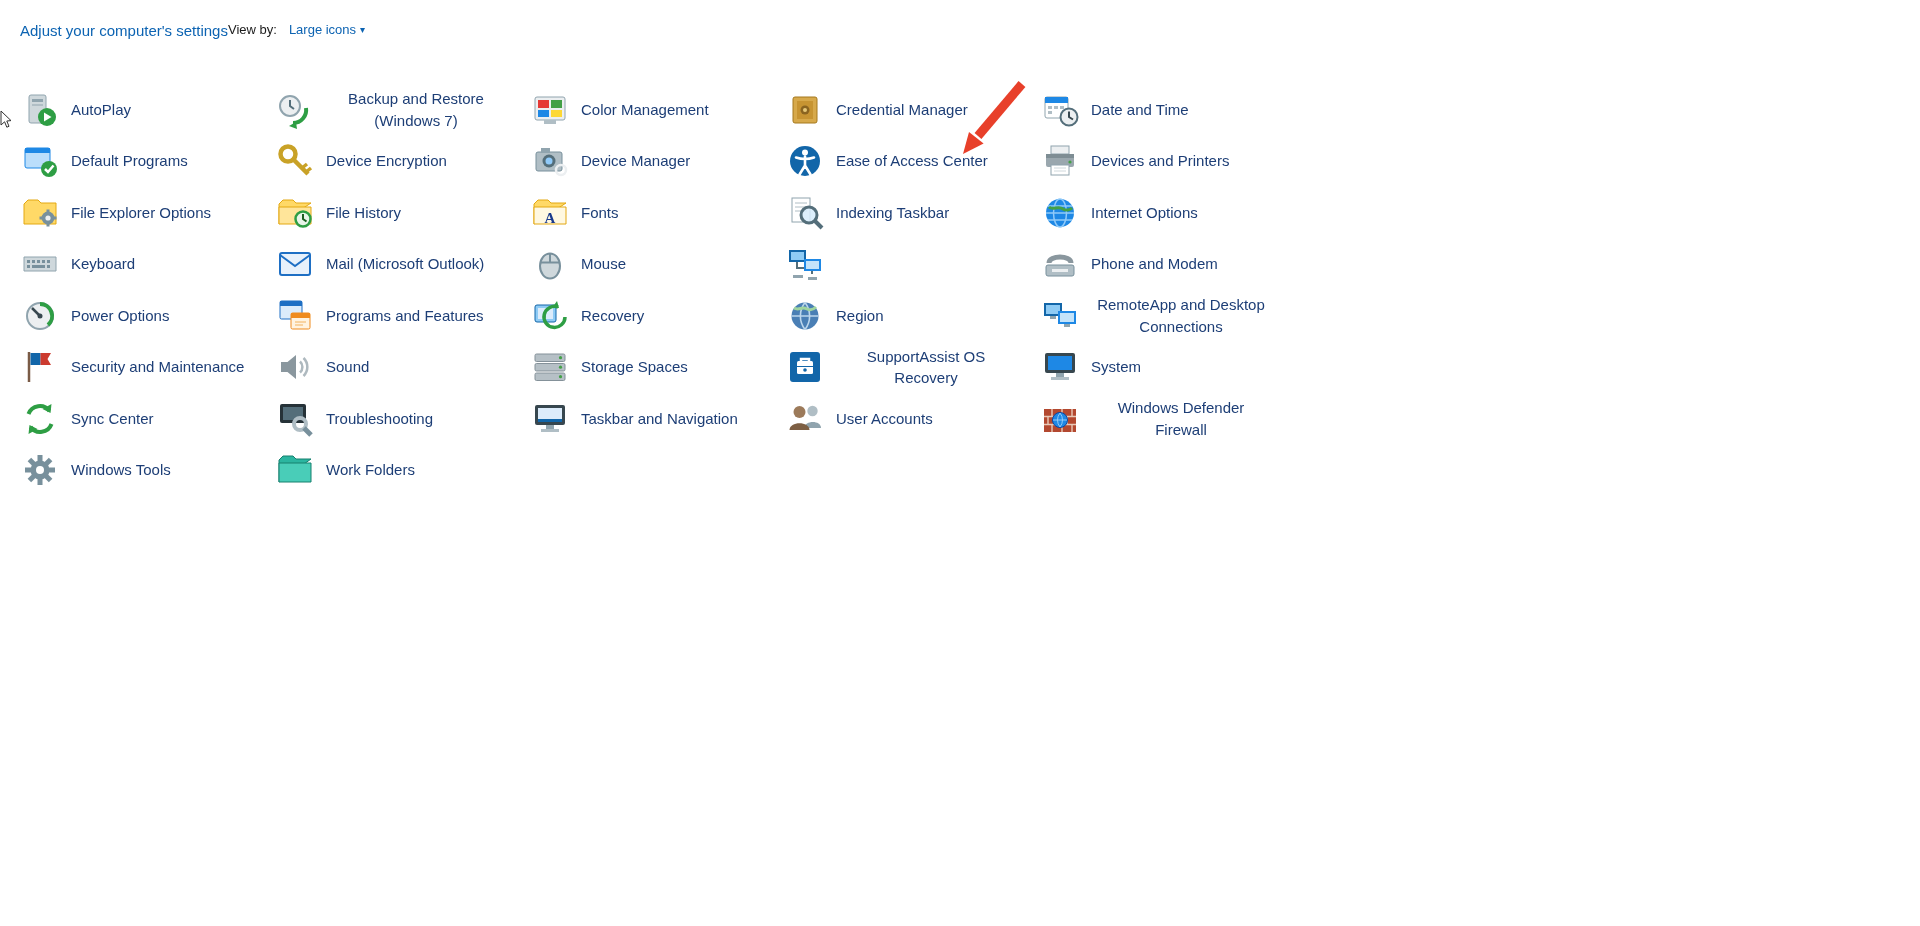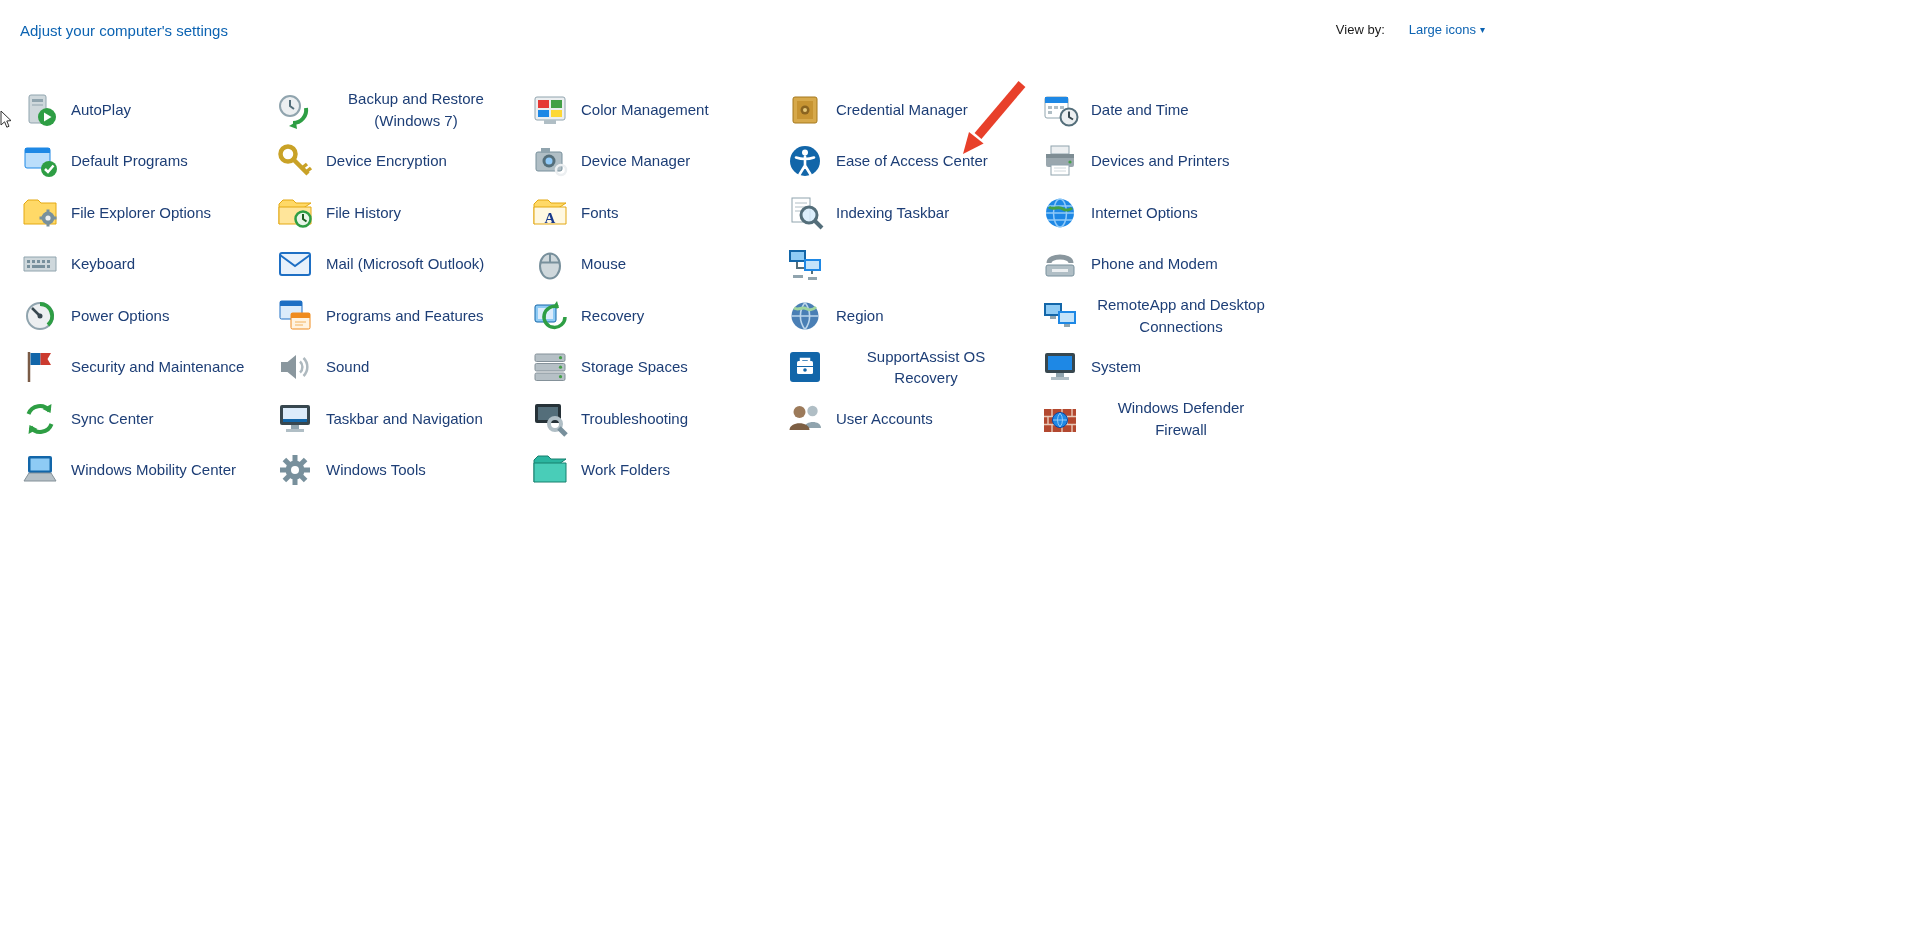--- a/index.html
+++ b/index.html
@@ -1,23 +1,23 @@
 <!DOCTYPE html>
 <html><head>
 <meta charset="utf-8">
 <style>
   * { margin:0; padding:0; box-sizing:border-box; }
   html,body { width:1920px; height:926px; background:#ffffff; overflow:hidden;
               font-family:"Liberation Sans", sans-serif; }
   .window { position:relative; width:1505px; height:926px; background:#fff; }
 
-  .header { display:flex; justify-content:space-between; align-items:flex-start;
+  .header { display:flex; align-items:flex-start;
             padding:22px 20px 0 20px; }
   .page-title { font-size:15px; color:#0c63b2; }
-  .view-by { font-size:13px; color:#1a1a1a; display:flex; align-items:center; gap:24px; }
+  .view-by { font-size:13px; color:#1a1a1a; display:flex; align-items:center; gap:12px; }
   .view-by .vb-link { color:#0c63b2; cursor:pointer; display:flex; align-items:center; gap:4px; }
   .view-by .caret { font-size:10px; color:#0c63b2; }
 
   .grid { margin:45px 0 0 20px; display:grid;
           grid-template-columns:repeat(5, 255px); grid-auto-rows:51.5px;text-align:center; }
   .item { display:flex; align-items:center; gap:11px; cursor:pointer; padding-right:8px; }
   .item .icon { width:40px; height:40px; flex:0 0 40px; display:block; }
   .item .label { font-size:15px; color:#1d3e76; line-height:1.45; max-width:180px; }
 
   .annot-arrow { position:absolute; left:938px; top:76px; width:100px; height:92px;
@@ -333,62 +333,54 @@
         <span class="icon"><svg viewBox="0 0 40 40" width="40" height="40">
             <path d="M8.5 15a12 12 0 0 1 21-3" stroke="#2e9e44" stroke-width="4" fill="none"></path>
             <path d="M31.5 5l-1 9-8-4z" fill="#2e9e44"></path>
             <path d="M31.5 25a12 12 0 0 1-21 3" stroke="#2e9e44" stroke-width="4" fill="none"></path>
             <path d="M8.5 35l1-9 8 4z" fill="#2e9e44"></path>
           </svg></span>
         <span class="label">Sync Center</span>
       </div>
       <div class="item">
         <span class="icon"><svg viewBox="0 0 40 40" width="40" height="40">
+            <rect x="5" y="5" width="26" height="19" rx="2" fill="#263238"></rect>
+            <rect x="8" y="8" width="20" height="13" fill="#546e7a"></rect>
+            <circle cx="25" cy="25" r="6" fill="none" stroke="#b0bec5" stroke-width="4"></circle>
+            <path d="M29 29l7 7" stroke="#78909c" stroke-width="5"></path>
+          </svg></span>
+        <span class="label">Troubleshooting</span>
+      </div>
+      <div class="item">
+        <span class="icon"><svg viewBox="0 0 40 40" width="40" height="40">
             <rect x="5" y="6" width="30" height="20" rx="2" fill="#37474f"></rect>
             <rect x="8" y="9" width="24" height="11" fill="#dcecfb"></rect>
             <rect x="8" y="20" width="24" height="3" fill="#1266a9"></rect>
             <rect x="16" y="26" width="8" height="4" fill="#90a4ae"></rect>
             <rect x="11" y="30" width="18" height="3" fill="#b0bec5"></rect>
           </svg></span>
         <span class="label">Taskbar and Navigation</span>
       </div>
       <div class="item">
         <span class="icon"><svg viewBox="0 0 40 40" width="40" height="40">
-            <rect x="5" y="5" width="26" height="19" rx="2" fill="#263238"></rect>
-            <rect x="8" y="8" width="20" height="13" fill="#546e7a"></rect>
-            <circle cx="25" cy="25" r="6" fill="none" stroke="#b0bec5" stroke-width="4"></circle>
-            <path d="M29 29l7 7" stroke="#78909c" stroke-width="5"></path>
-          </svg></span>
-        <span class="label">Troubleshooting</span>
-      </div>
-      <div class="item">
-        <span class="icon"><svg viewBox="0 0 40 40" width="40" height="40">
             <circle cx="27.5" cy="12" r="5.2" fill="#b0bec5"></circle>
             <path d="M19 29c1-8 17-8 17 0z" fill="#90a4ae"></path>
             <circle cx="14.5" cy="13" r="6" fill="#9c7a5a"></circle>
             <path d="M4.5 31c0-9 20-9 20 0z" fill="#7d5f43"></path>
           </svg></span>
         <span class="label">User Accounts</span>
       </div>
       <div class="item">
         <span class="icon"><svg viewBox="0 0 40 40" width="40" height="40">
             <rect x="4" y="10" width="32" height="23" fill="#b3482f"></rect>
             <path d="M4 17.5h32M4 25.5h32M12 10v7.5M22 10v7.5M32 10v7.5M8 17.5v8M17 17.5v8M27 17.5v8M12 25.5v7.5M22 25.5v7.5M32 25.5v7.5" stroke="#e8c9b8" stroke-width="1.4"></path>
             <circle cx="20" cy="21" r="7.5" fill="#1e88e5" stroke="#0d47a1"></circle>
             <path d="M13 21h14M20 14a11 11 0 0 1 0 14M20 14a11 11 0 0 0 0 14" stroke="#90caf9" fill="none"></path>
           </svg></span>
         <span class="label">Windows Defender Firewall</span>
-      </div>
-      <div class="item">
-        <span class="icon"><svg viewBox="0 0 40 40" width="40" height="40">
-            <rect x="8" y="6" width="24" height="17" rx="2" fill="#1266a9"></rect>
-            <rect x="10.5" y="8.5" width="19" height="12" fill="#8ecbf5"></rect>
-            <path d="M4 31l5-8h22l5 8z" fill="#b6c0c6" stroke="#849199"></path>
-          </svg></span>
-        <span class="label">Windows Mobility Center</span>
       </div>
       <div class="item">
         <span class="icon"><svg viewBox="0 0 40 40" width="40" height="40">
             <g fill="#78909c">
               <rect x="17.5" y="5" width="5" height="30"></rect>
               <rect x="5" y="17.5" width="30" height="5"></rect>
               <rect x="17.5" y="5" width="5" height="30" transform="rotate(45 20 20)"></rect>
               <rect x="5" y="17.5" width="30" height="5" transform="rotate(45 20 20)"></rect>
             </g>
             <circle cx="20" cy="20" r="9.5" fill="#78909c"></circle>

